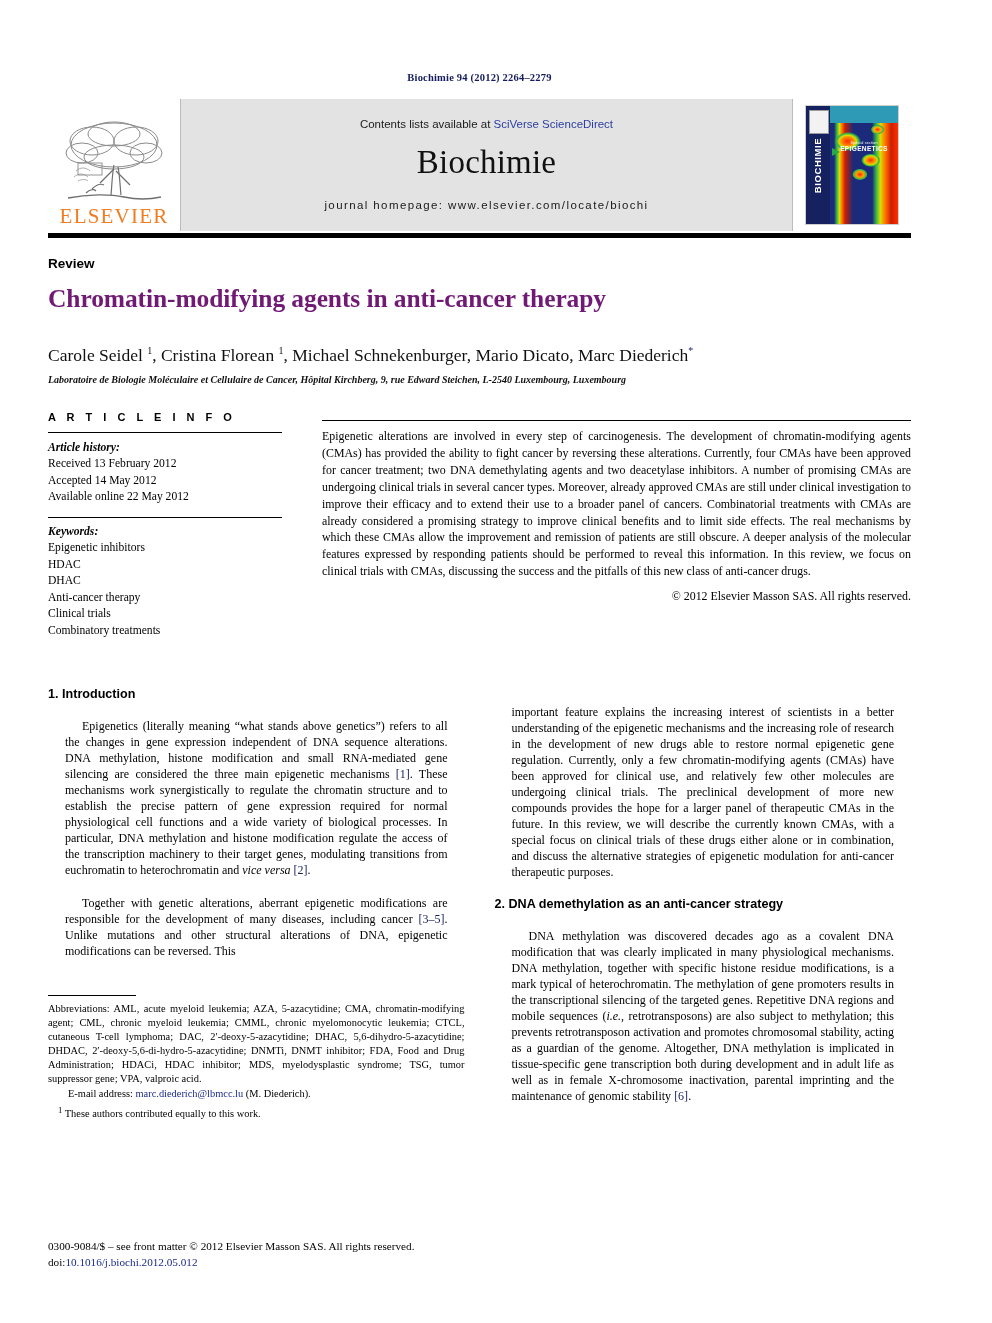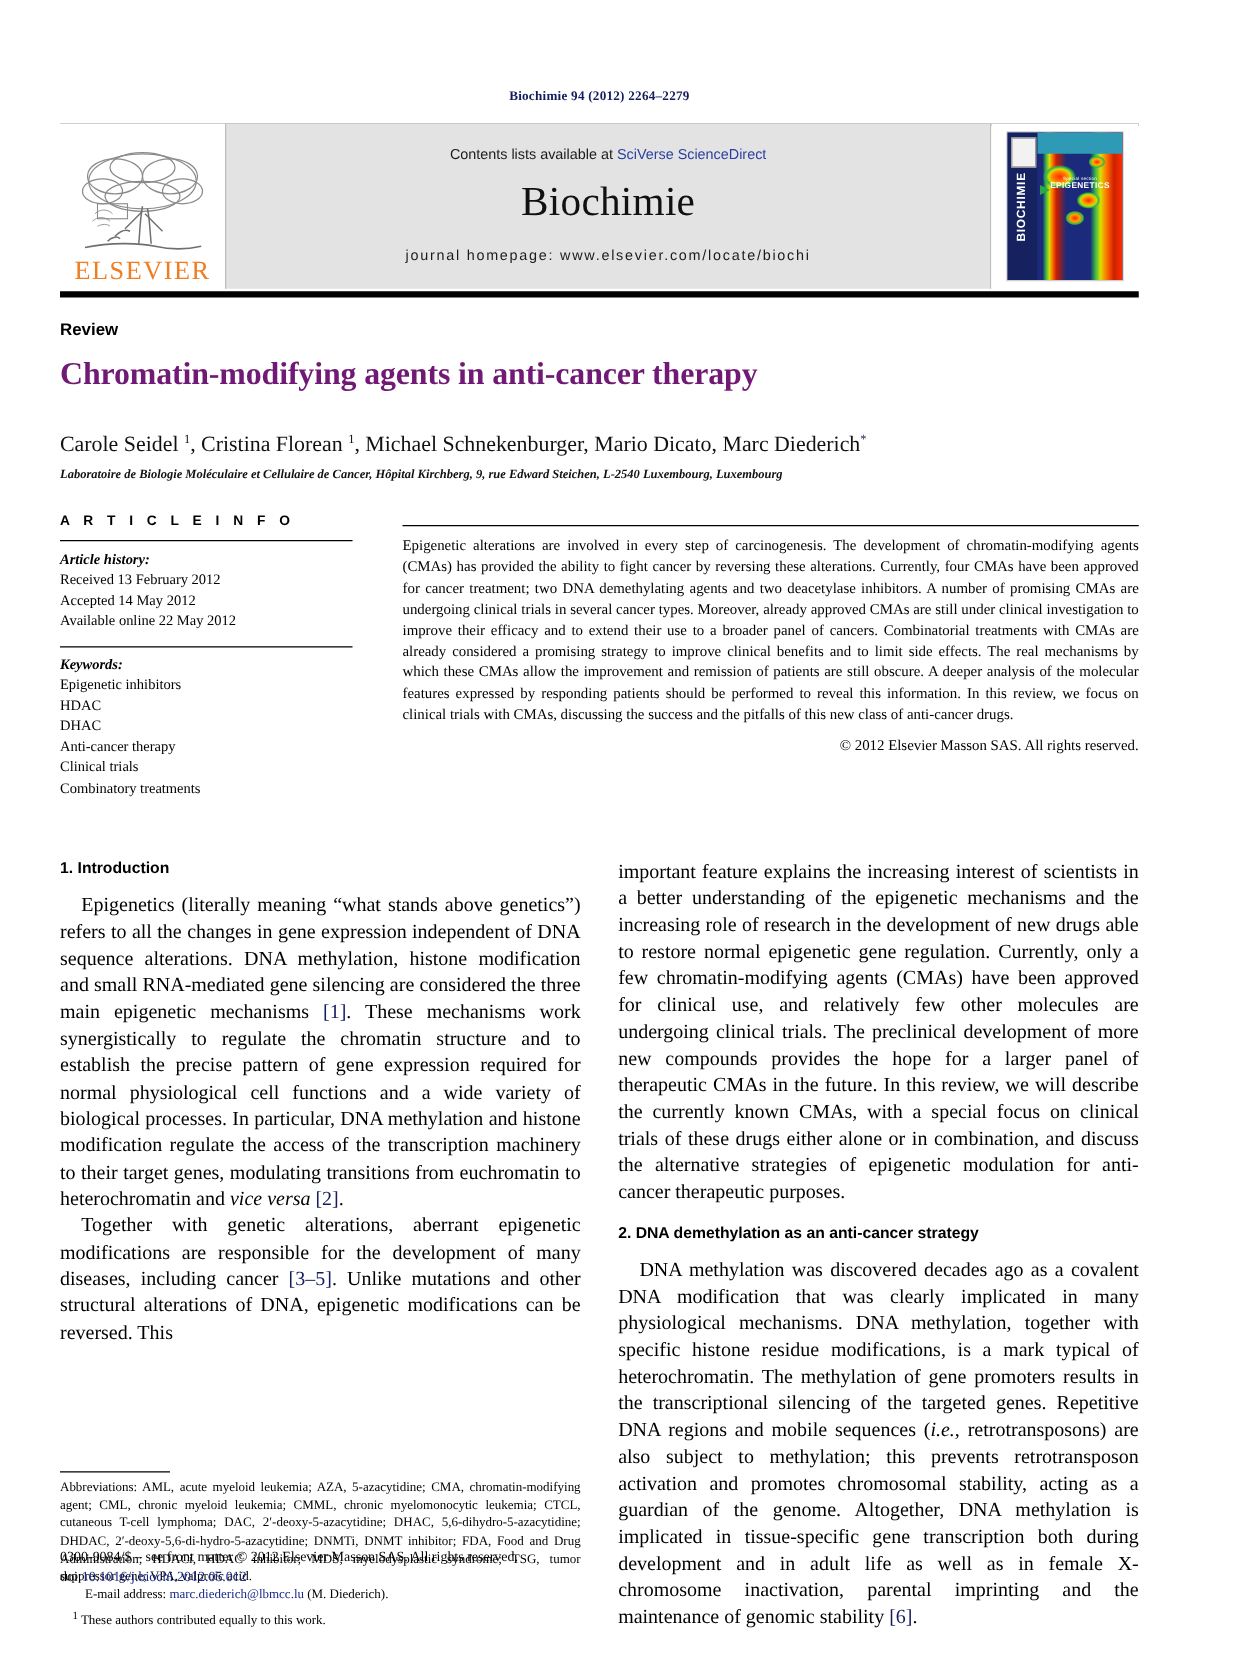--- a/index.html
+++ b/index.html
@@ -305,24 +305,24 @@
   }
   .h2 {
     font-family: "Liberation Sans", sans-serif;
     font-size: 12.6px;
     font-weight: bold;
     margin: 0 0 13px 0;
   }
   .h2.spaced { margin-top: 14px; }
   p.body {
     font-family: "Liberation Serif", serif;
-    font-size: 16px;
+    font-size: 12px;
     line-height: 1.335;
     text-align: justify;
-    margin: 0;
+    margin: 17px;
     text-indent: 17px;
     hyphens: manual;
   }
   p.body + p.body { margin-top: 0; }
   .ref { color: #141c5e; }
   .it { font-style: italic; }
 
   
   .footnote-area {
     position: absolute;

